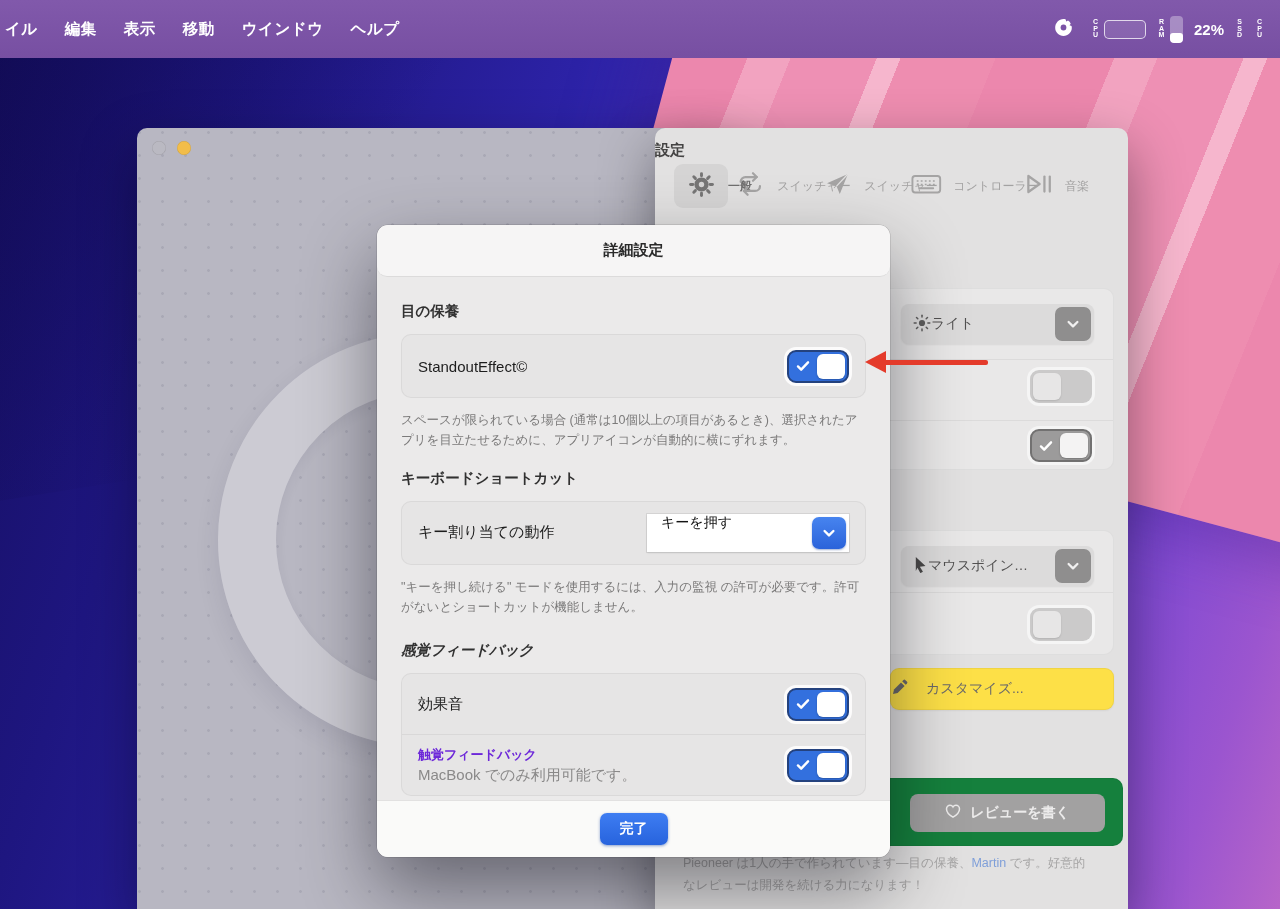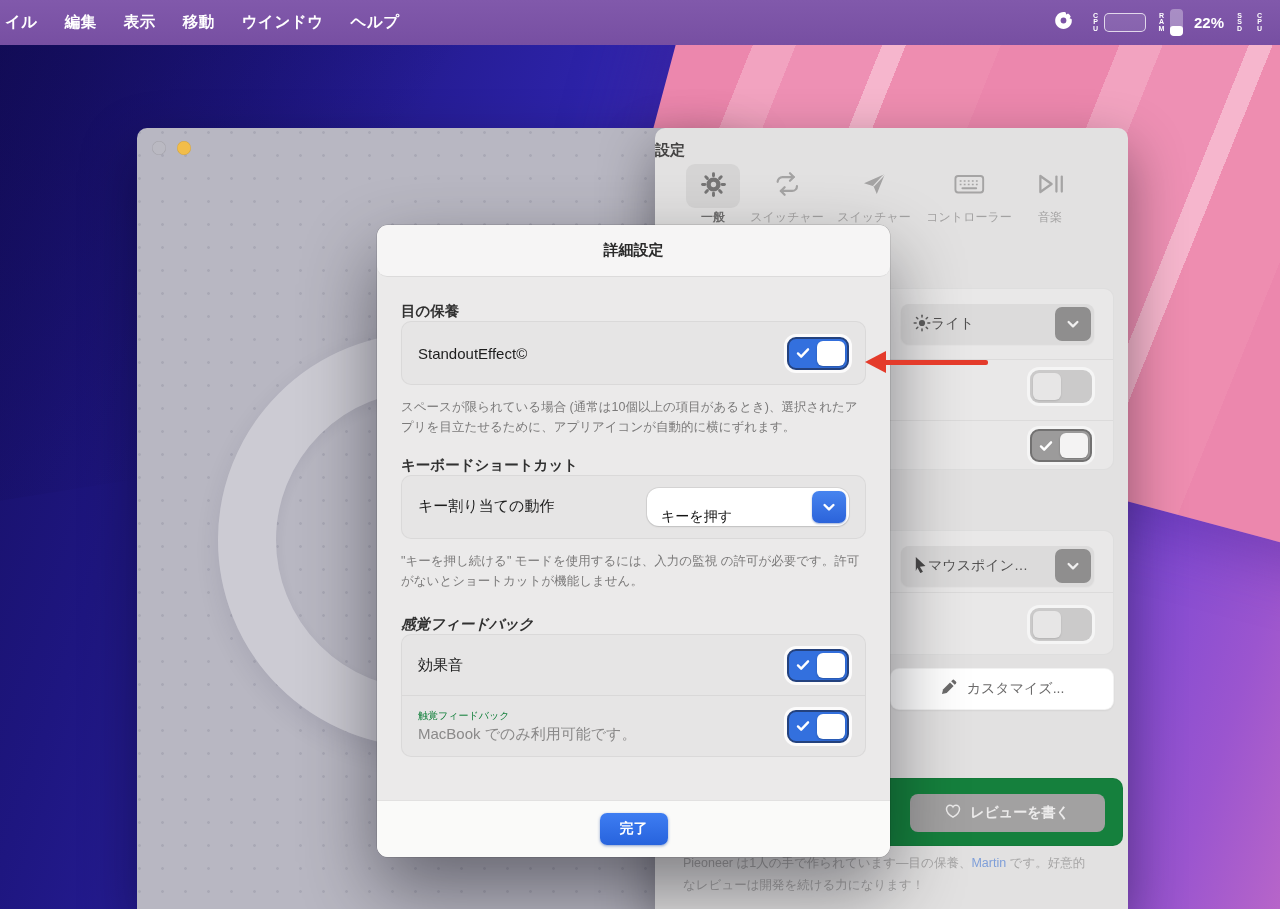--- a/index.html
+++ b/index.html
@@ -9,21 +9,21 @@
   
   .wallpaper { position:absolute; inset:0;
     background:linear-gradient(108deg,#150e5e 0%,#1e1680 18%,#2c22a6 38%,#4133c6 58%,#5a3ccd 72%,#7b48d3 83%,#9b55cf 93%,#b765c9 100%); }
   .wp-shade { position:absolute; left:-8%; top:-22%; width:58%; height:72%; transform:rotate(-9deg);
     background:linear-gradient(135deg,rgba(12,7,70,.6) 0%,rgba(12,7,70,0) 62%); }
   .pink-wedge { position:absolute; top:-160px; right:-240px; width:860px; height:640px; transform:rotate(15deg); border-radius:70px;
     background:repeating-linear-gradient(97deg,#ec87ad 0 110px,#f2a3c0 110px 150px,#ee90b4 150px 230px,#f6b6cd 230px 252px,#ee8db0 252px 340px);
     box-shadow:-30px 20px 60px rgba(60,30,140,.35); }
 
   
-  .menubar { position:absolute; top:0; left:0; right:0; height:45px; z-index:50;
+  .menubar { position:absolute; top:0; left:0; right:0; height:58px; z-index:50;
     background:linear-gradient(#8159ab,#774fa2); display:flex; align-items:center; color:#fff; }
   .menu-items { display:flex; gap:27px; padding-left:5px; font-size:15.5px; font-weight:700; letter-spacing:.5px; }
   .menu-item { cursor:default; }
   .menu-status { margin-left:auto; display:flex; align-items:center; gap:11px; padding-right:16px; }
   .stack { width:9px; font-size:7px; font-weight:700; line-height:6.5px; word-break:break-all; text-align:center; letter-spacing:0; }
   .cpu-bar { width:42px; height:19px; border:1.5px solid rgba(255,255,255,.75); border-radius:5px; background:rgba(255,255,255,.10); }
   .ram-pill { width:13px; height:27px; border-radius:4px; background:rgba(255,255,255,.33); position:relative; overflow:hidden; }
   .ram-pill::after { content:""; position:absolute; left:0; right:0; bottom:0; height:10px; background:#fff; border-radius:3px; }
   .pct { font-size:15px; font-weight:600; }
   .stat { display:flex; align-items:center; gap:4px; }
@@ -39,21 +39,21 @@
   .dot { width:14px; height:14px; border-radius:50%; }
   .dot-gray { background:#bab9c2; box-shadow:inset 0 0 0 .5px rgba(0,0,0,.12); }
   .dot-yellow { background:#f2bd4a; box-shadow:inset 0 0 0 .5px rgba(0,0,0,.12); }
   .ring { position:absolute; left:81px; top:205px; width:414px; height:414px; border-radius:50%;
     border:58px solid #cccbd3; box-shadow:0 10px 24px rgba(40,40,70,.10), inset 0 5px 12px rgba(40,40,70,.07); }
 
   
   .settings-window { position:absolute; left:655px; top:128px; width:473px; height:781px; z-index:2;
     background:#e2e1e1; border-radius:10px 10px 0 0; box-shadow:0 22px 55px rgba(0,0,10,.42); }
   .sw-title { position:absolute; top:13px; left:0; right:0; font-size:15px; font-weight:700; color:#454444; }
-  .sw-tab { position:absolute; top:36px; transform:translateX(-50%); display:flex; flex-direction:column; align-items:center; cursor:default; }
+  .sw-tab { position:absolute; top:36px; transform:translateX(-50%); display:flex; flex-direction:row; align-items:center; cursor:default; }
   .tab-iconbox { width:54px; height:44px; display:flex; align-items:center; justify-content:center; border-radius:9px; }
   .sw-tab.selected .tab-iconbox { background:#d5d4d4; }
   .tab-label { margin-top:1px; font-size:12px; color:#a3a2a2; }
   .sw-tab.selected .tab-label { color:#6f6e6e; font-weight:600; }
 
   .sw-card { position:absolute; left:20px; width:439px; background:#e9e8e8; border:1px solid rgba(0,0,0,.045); border-radius:10px; }
   .card-a { top:160px; height:182px; }
   .card-b { top:402px; height:125px; }
   .sw-sep { position:absolute; left:0; right:0; height:1px; background:#dcdbdb; }
 
@@ -65,49 +65,49 @@
   .tgl { position:relative; width:62px; height:33px; border-radius:9px; }
   .tgl .knob { position:absolute; top:3px; bottom:3px; width:28px; border-radius:6px; background:#fff; box-shadow:0 1px 2px rgba(0,0,0,.25); }
   .tgl .chk { position:absolute; left:7px; top:50%; transform:translateY(-50%); display:flex; }
   .tgl-off-dim { background:#cbcaca; box-shadow:0 0 0 3px rgba(255,255,255,.55); }
   .tgl-off-dim .knob { left:3px; background:#e7e6e6; box-shadow:0 1px 2px rgba(0,0,0,.12); }
   .tgl-on-dim { background:#9c9b9b; border:2px solid #727171; box-shadow:0 0 0 3px rgba(255,255,255,.55); }
   .tgl-on-dim .knob { right:2px; top:2px; bottom:2px; background:#f4f3f3; }
   .tgl-on-blue { background:#3370de; border:2px solid #24427e; box-shadow:0 0 0 3px rgba(255,255,255,.85); }
   .tgl-on-blue .knob { right:2px; top:2px; bottom:2px; }
 
-  .customize-btn { position:absolute; left:235px; top:540px; width:224px; height:42px; background:#ffffff;
-    border:1px solid rgba(0,0,0,.05); border-radius:9px; display:flex; align-items:center; justify-content:center; gap:10px;
+  .customize-btn { position:absolute; left:235px; top:540px; width:224px; height:42px; background:#fde047;
+    border:1px solid rgba(0,0,0,.05); border-radius:9px; display:flex; align-items:center; gap:18px;
     font-size:14px; color:#6b6a6a; box-shadow:0 1px 2px rgba(0,0,0,.06); }
   .review-card { position:absolute; left:29px; top:650px; width:439px; height:68px; background:#15803d;
     border:1px solid rgba(0,0,0,.045); border-radius:10px; }
   .review-btn { position:absolute; left:225px; top:15px; width:195px; height:38px; background:#a2a1a1; border-radius:8px;
     display:flex; align-items:center; justify-content:center; gap:9px; color:#ecebeb; font-size:14px; font-weight:700; }
   .credit { position:absolute; left:28px; top:725px; width:414px; font-size:12.5px; line-height:1.75; color:#a7a6a6; }
   .credit .lnk { color:#7f9fd9; cursor:pointer; }
 
   
   .dialog { position:absolute; left:377px; top:225px; width:513px; height:632px; z-index:3; border-radius:11px; overflow:hidden;
     background:#ebeaea; box-shadow:0 32px 75px rgba(0,0,10,.45), 0 0 0 .5px rgba(0,0,0,.18); }
   .dlg-header { height:52px; background:#f6f5f5; border-bottom:1px solid #dcdbdb;
     display:flex; align-items:center; justify-content:center; font-size:15px; font-weight:700; color:#2a2a2a;border-radius:10px; }
   .dlg-body { padding:0 24px; }
   .dlg-heading { margin-top:25px; font-size:14.5px; font-weight:700; color:#313131; }
   .dlg-heading.tight { margin-top:18px; }
   .dlg-heading.loose { margin-top:24px;font-style:italic; }
-  .dlg-card { background:#e6e5e5; border:1px solid rgba(0,0,0,.05); border-radius:10px; }
+  .dlg-card { margin-top:13px; background:#e6e5e5; border:1px solid rgba(0,0,0,.05); border-radius:10px; }
   .dlg-row { height:60px; display:flex; align-items:center; justify-content:space-between; padding:0 16px; font-size:15px; color:#1d1d1d; }
   .dlg-row.tall { height:62px; }
   .dlg-sep { height:1px; background:#d9d8d8; }
   .dlg-desc { margin-top:12px; font-size:12.5px; line-height:1.62; color:#7b7a7a; }
-  .row-label-main { font-size:10px; color:#15803d; }
+  .row-label-main { font-size:13px; color:#6d28d9;font-weight:bold; }
   .row-sub { font-size:15px; color:#8a8989; margin-top:2px; }
-  .dlg-select { position:relative; width:202px; height:38px; background:#fff; border-radius:12px;
+  .dlg-select { position:relative; width:202px; height:38px; background:#fff; border-radius:0;
     box-shadow:0 0 0 1px rgba(0,0,0,.07), 0 1px 2px rgba(0,0,0,.10);
-    display:flex; align-items:flex-end; padding-left:14px; font-size:14px; color:#141414; cursor:default; }
+    display:flex; align-items:flex-start; padding-left:14px; font-size:14px; color:#141414; cursor:default; }
   .dlg-select .chev-btn { position:absolute; right:3px; top:3px; width:34px; height:32px; border-radius:7px;
     background:linear-gradient(#4784ef,#2b63da); display:flex; align-items:center; justify-content:center; box-shadow:0 1px 2px rgba(20,60,150,.4); }
   .dlg-footer { position:absolute; left:0; right:0; bottom:0; height:57px; background:#fafaf9; border-top:1px solid #e2e1e1;
     display:flex; align-items:center; justify-content:center; }
   .done-btn { min-width:56px; height:32px; padding:0 20px; border-radius:7px; border:none;
     background:linear-gradient(#3e7df2,#2763dd); color:#fff; font-size:14px; font-weight:700;
     display:flex; align-items:center; justify-content:center; box-shadow:0 1px 3px rgba(25,70,160,.5); cursor:pointer;
     font-family:inherit; }
 
   

